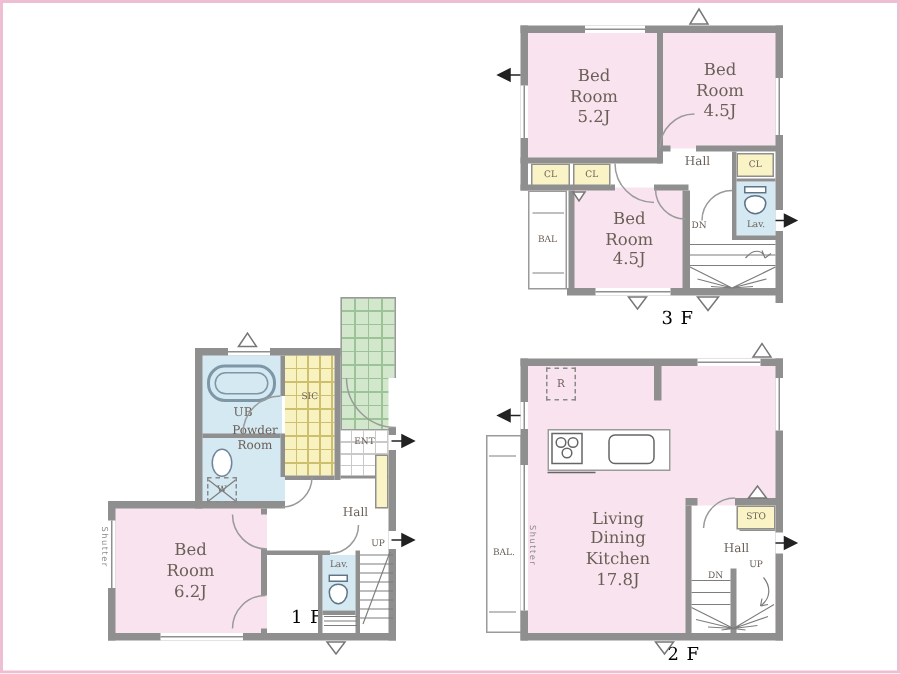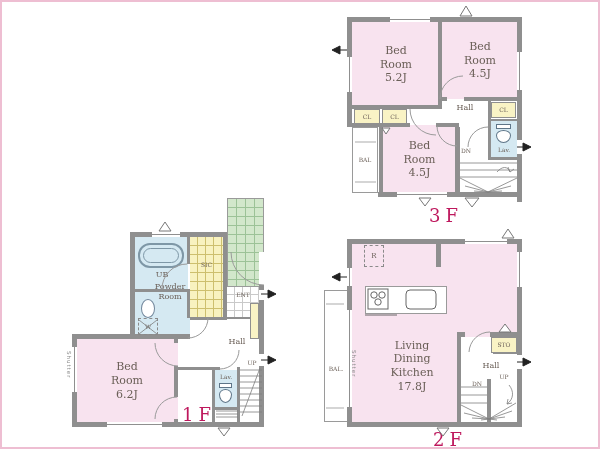--- a/index.html
+++ b/index.html
@@ -17,21 +17,21 @@
   .dashedbox{border:1px dashed #8a8a8a;}
   .grid-green{background-color:#d2e7cb;border:1px solid #9a9a9a;
     background-image:repeating-linear-gradient(to bottom,transparent 0 8px,#9cc297 8px 9px),
                      repeating-linear-gradient(to right,transparent 0 8px,#9cc297 8px 9px);}
   .grid-yellow{background-color:#f8f2c0;
     background-image:repeating-linear-gradient(to bottom,transparent 0 8px,#cdbf6e 8px 9px),
                      repeating-linear-gradient(to right,transparent 0 7px,#cdbf6e 7px 8px);}
   .grid-ent{background-color:#ffffff;
     background-image:repeating-linear-gradient(to bottom,transparent 0 7px,#c9c9c9 7px 8px),
                      repeating-linear-gradient(to right,transparent 0 7px,#c9c9c9 7px 8px);}
-  .flabel{font-family:"DejaVu Serif",serif;color:#be185d;font-size:18px;letter-spacing:5px;}
+  .flabel{font-family:"DejaVu Serif",serif;color:#000000;font-size:12px;letter-spacing:5px;text-align:center;}
   .vert{writing-mode:vertical-rl;font-size:5.5px;color:#8a8a8a;letter-spacing:1px;
         font-family:"DejaVu Sans",sans-serif;}
   .z1{z-index:1}.z4{z-index:4}.z5{z-index:5}
   #overlay{position:absolute;left:0;top:0;z-index:10;pointer-events:none;}
   .tub{border:2px solid #7e97a6;border-radius:12px;}
   .tub-in{position:absolute;left:3px;top:3px;right:3px;bottom:3px;border:1px solid #7e97a6;border-radius:8px;}
   .tank{background:#fff;border:1px solid #5e7588;}
   .bowl{background:#fff;border:1px solid #5e7588;border-radius:50% 50% 50% 50%/40% 40% 60% 60%;}
   .sink-oval{background:#fff;border:1px solid #70859a;border-radius:50%;}
 </style>

